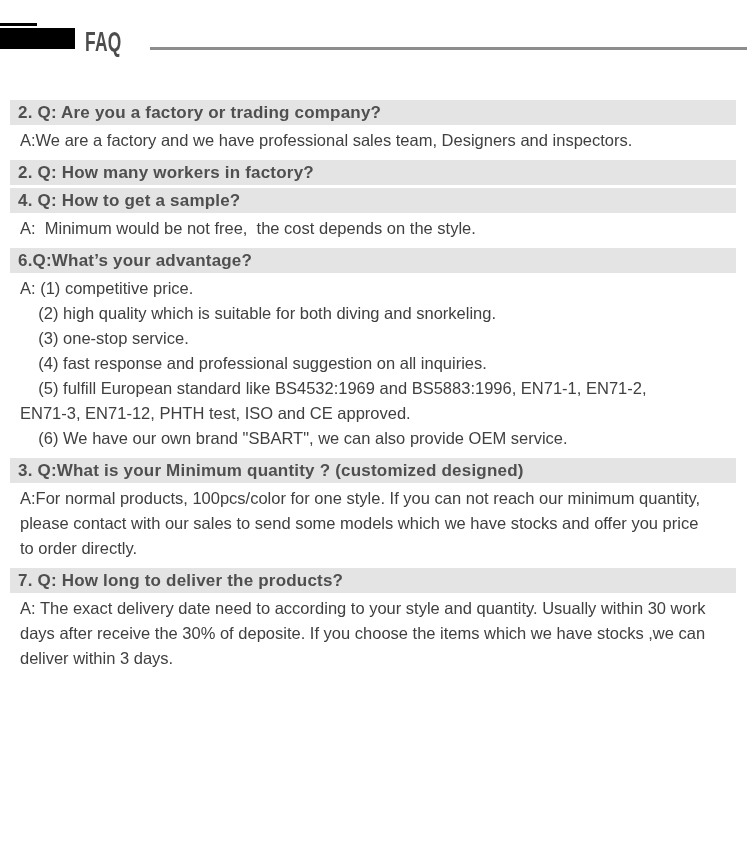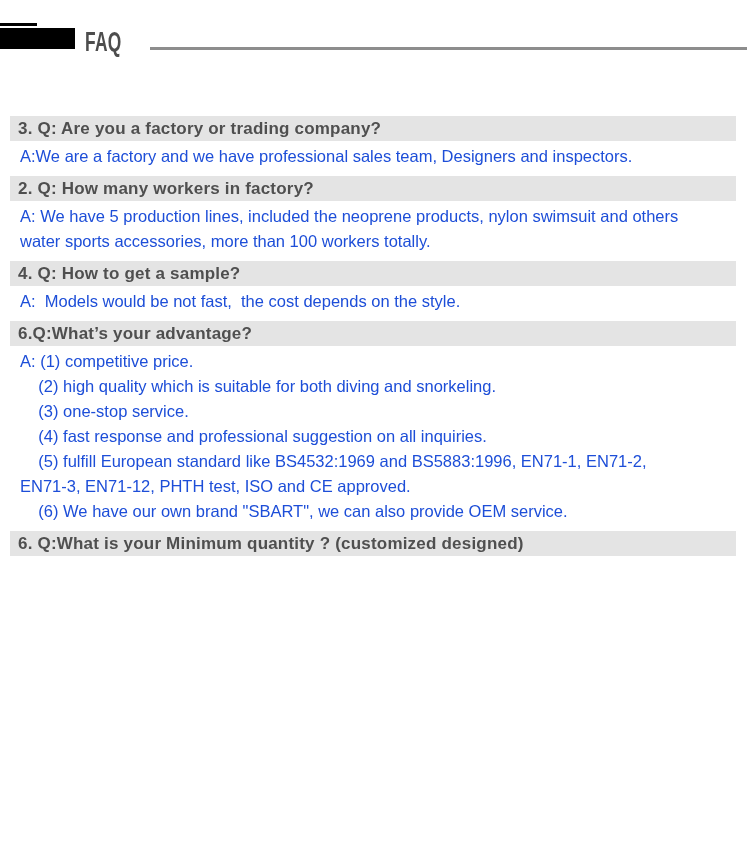--- a/index.html
+++ b/index.html
@@ -11,21 +11,21 @@
     font-family: "Liberation Sans", "DejaVu Sans", sans-serif;
   }
   .page {
     position: relative;
     width: 750px;
     min-height: 863px;
     background: #ffffff;
     overflow: hidden;
   }
   
-  .header { position: relative; height: 116px; }
+  .header { position: relative; height: 100px; }
   .mark-top {
     position: absolute; left: 0; top: 23px;
     width: 37px; height: 3px; background: #000000;
   }
   .mark-main {
     position: absolute; left: 0; top: 28px;
     width: 75px; height: 21px; background: #000000;
   }
   .title {
     position: absolute; left: 85px; top: 28px; margin: 0;
@@ -47,71 +47,76 @@
     color: #4f4f4f;
     font-size: 17px;
     font-weight: bold;
     line-height: 25px;
     padding: 0 8px;
     letter-spacing: 0.2px;
   }
   .a {
     margin: 0 0 7px 0;
     padding: 0 2px 0 10px;
-    color: #1d4ed8;
+    color: #404040;
     font-size: 16.5px;
     line-height: 25px;
     white-space: pre-wrap;
   }
 </style>
 </head>
 <body>
 
 <div class="page">
 
   <header class="header">
     <div class="mark-top"></div>
     <div class="mark-main"></div>
     <h1 class="title">FAQ</h1>
     <div class="rule"></div>
   </header>
 
   <main class="faq-list">
 
     <section class="faq-item">
-      <h2 class="q">3. Q: Are you a factory or trading company?</h2>
+      <h2 class="q">2. Q: Are you a factory or trading company?</h2>
       <p class="a">A:We are a factory and we have professional sales team, Designers and inspectors.</p>
     </section>
 
     <section class="faq-item">
       <h2 class="q">2. Q: How many workers in factory?</h2>
-      <p class="a">A: We have 5 production lines, included the neoprene products, nylon swimsuit and others
-water sports accessories, more than 100 workers totally.</p>
     </section>
 
     <section class="faq-item">
     </section>
 
     <section class="faq-item">
       <h2 class="q">4. Q: How to get a sample?</h2>
-      <p class="a">A:  Models would be not fast,  the cost depends on the style.</p>
+      <p class="a">A:  Minimum would be not free,  the cost depends on the style.</p>
     </section>
 
     <section class="faq-item">
       <h2 class="q">6.Q:What’s your advantage?</h2>
       <p class="a">A: (1) competitive price.
     (2) high quality which is suitable for both diving and snorkeling.
     (3) one-stop service.
     (4) fast response and professional suggestion on all inquiries.
     (5) fulfill European standard like BS4532:1969 and BS5883:1996, EN71-1, EN71-2,
 EN71-3, EN71-12, PHTH test, ISO and CE approved.
     (6) We have our own brand "SBART", we can also provide OEM service.</p>
     </section>
 
     <section class="faq-item">
-      <h2 class="q">6. Q:What is your Minimum quantity ? (customized designed)</h2>
+      <h2 class="q">3. Q:What is your Minimum quantity ? (customized designed)</h2>
+      <p class="a">A:For normal products, 100pcs/color for one style. If you can not reach our minimum quantity,
+please contact with our sales to send some models which we have stocks and offer you price
+to order directly.</p>
     </section>
 
     <section class="faq-item">
+      <h2 class="q">7. Q: How long to deliver the products?</h2>
+      <p class="a">A: The exact delivery date need to according to your style and quantity. Usually within 30 work
+days after receive the 30% of deposite. If you choose the items which we have stocks ,we can
+deliver within 3 days.</p>
     </section>
 
   </main>
 </div>
 
 </body></html>

